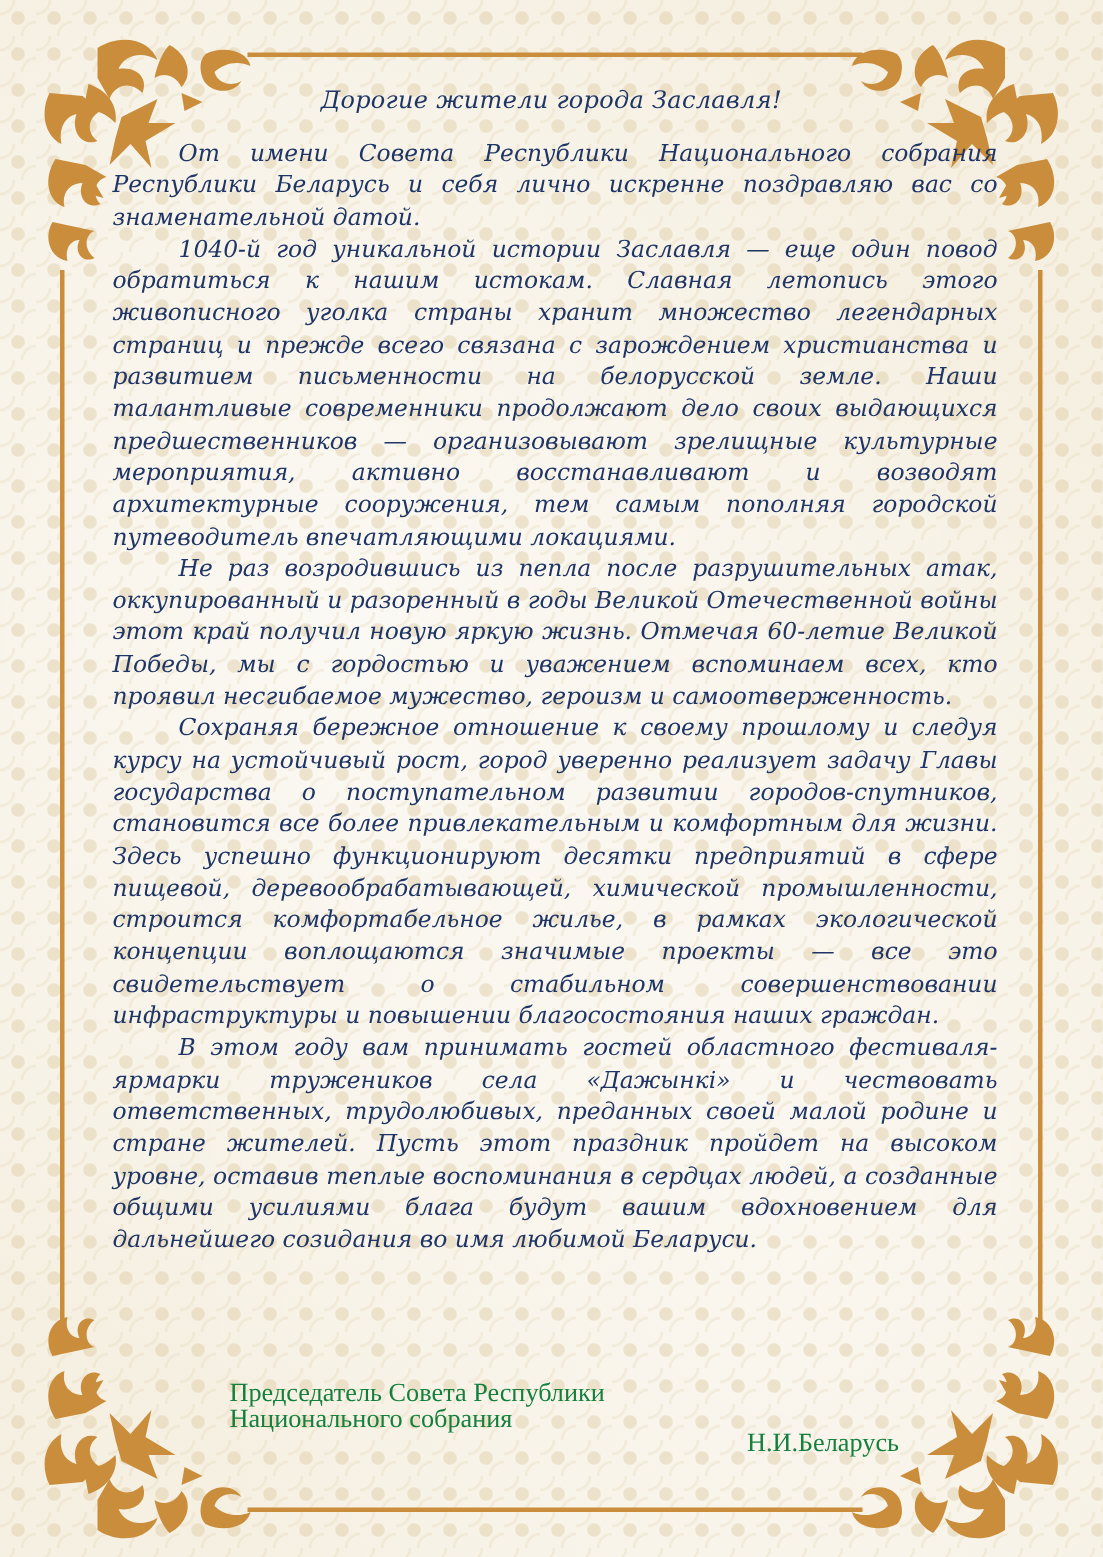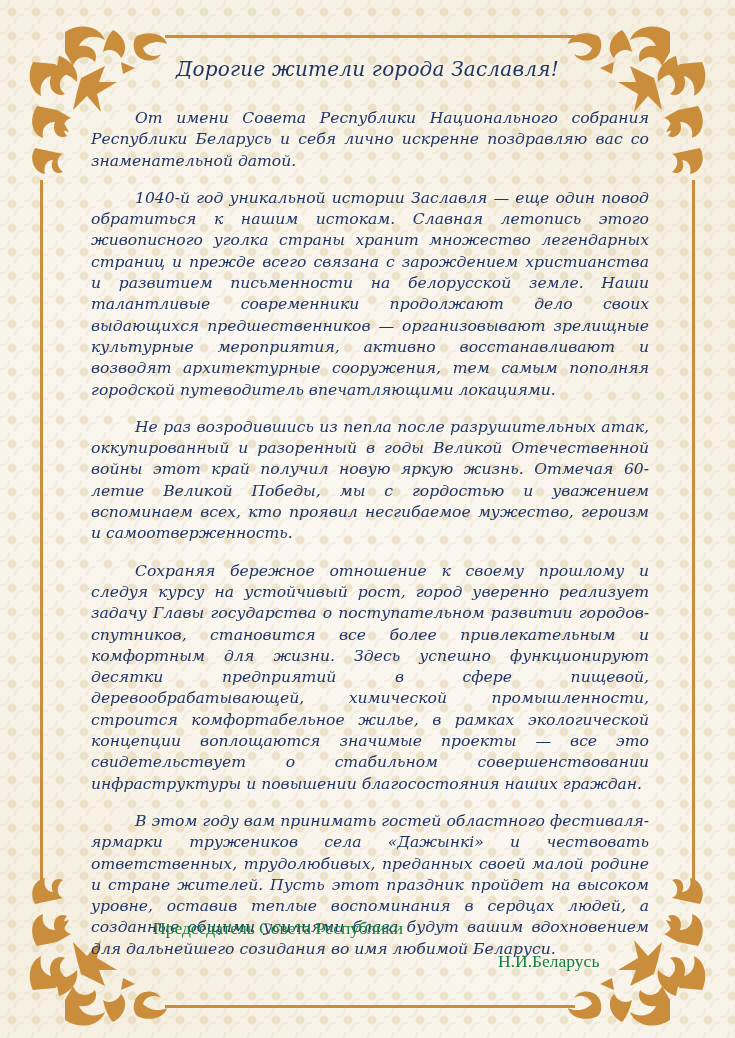--- a/index.html
+++ b/index.html
@@ -25,28 +25,28 @@
   .corner svg { width: 100%; height: 100%; }
   .corner-tl { left: 25px; top: 22px; }
   .corner-tr { left: 560px; top: 22px; transform: scaleX(-1); }
   .corner-bl { left: 25px; top: 860px; transform: scaleY(-1); }
   .corner-br { left: 560px; top: 860px; transform: scale(-1,-1); }
 
   .title {
     position: absolute; left: 0; right: 0; top: 57px;
     text-align: center; color: #1f3566;
     font-family: "DejaVu Serif", serif; font-style: italic;
-    font-size: 20px; letter-spacing: 0.2px;
+    font-size: 16px; letter-spacing: 0.2px;
   }
   .body-text {
     position: absolute; left: 75px; top: 92px; width: 590px;
     color: #1f3566; font-family: "DejaVu Serif", serif; font-style: italic;
     font-size: 15.6px; line-height: 21.3px; text-align: justify;
   }
-  .body-text p { margin: 16px; text-indent: 44px; }
+  .body-text p { margin: 0; text-indent: 44px; }
 
   .signature {
     position: absolute; left: 153px; top: 920px; width: 470px;
     color: #15803d; font-family: "Liberation Serif", serif;
     font-size: 17.5px; line-height: 16.5px;
   }
   .sig-line { display: block; white-space: nowrap; }
   .sig-name {
     position: absolute; left: 345px; top: 33px; white-space: nowrap;
   }
@@ -121,14 +121,15 @@
 <div class="body-text">
   <p>От имени Совета Республики Национального собрания Республики Беларусь и себя лично искренне поздравляю вас со знаменательной датой.</p>
   <p>1040-й год уникальной истории Заславля — еще один повод обратиться к нашим истокам. Славная летопись этого живописного уголка страны хранит множество легендарных страниц и прежде всего связана с зарождением христианства и развитием письменности на белорусской земле. Наши талантливые современники продолжают дело своих выдающихся предшественников — организовывают зрелищные культурные мероприятия, активно восстанавливают и возводят архитектурные сооружения, тем самым пополняя городской путеводитель впечатляющими локациями.</p>
   <p>Не раз возродившись из пепла после разрушительных атак, оккупированный и разоренный в годы Великой Отечественной войны этот край получил новую яркую жизнь. Отмечая 60-летие Великой Победы, мы с гордостью и уважением вспоминаем всех, кто проявил несгибаемое мужество, героизм и самоотверженность.</p>
   <p>Сохраняя бережное отношение к своему прошлому и следуя курсу на устойчивый рост, город уверенно реализует задачу Главы государства о поступательном развитии городов-спутников, становится все более привлекательным и комфортным для жизни. Здесь успешно функционируют десятки предприятий в сфере пищевой, деревообрабатывающей, химической промышленности, строится комфортабельное жилье, в рамках экологической концепции воплощаются значимые проекты — все это свидетельствует о стабильном совершенствовании инфраструктуры и повышении благосостояния наших граждан.</p>
   <p>В этом году вам принимать гостей областного фестиваля-ярмарки тружеников села «Дажынкі» и чествовать ответственных, трудолюбивых, преданных своей малой родине и стране жителей. Пусть этот праздник пройдет на высоком уровне, оставив теплые воспоминания в сердцах людей, а созданные общими усилиями блага будут вашим вдохновением для дальнейшего созидания во имя любимой Беларуси.</p>
 </div>
 
 <div class="signature">
   <span class="sig-line">Председатель Совета Республики</span>
+  <span class="sig-line">Национального собрания</span>
   <span class="sig-name">Н.И.Беларусь</span>
 </div>
 
 </body></html>

